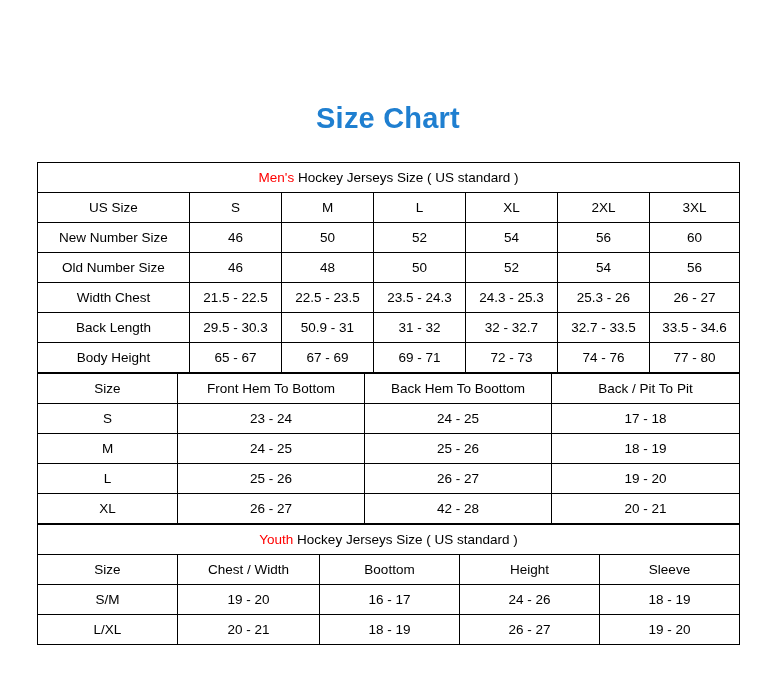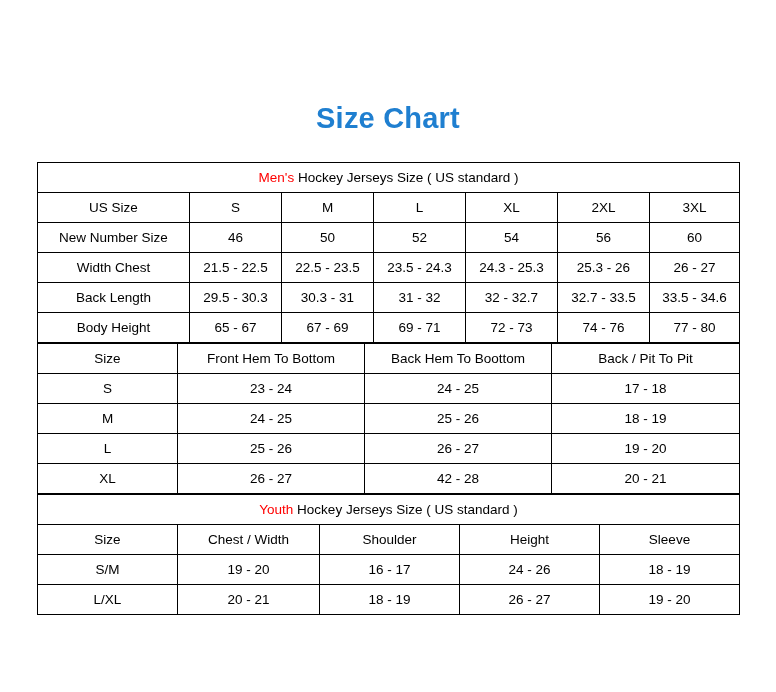--- a/index.html
+++ b/index.html
@@ -102,32 +102,41 @@
         <tr>
           <td class="row-label">New Number Size</td>
           <td>46</td>
           <td>50</td>
           <td>52</td>
           <td>54</td>
           <td>56</td>
           <td>60</td>
         </tr>
         <tr>
+          <td class="row-label">Old Number Size</td>
+          <td>46</td>
+          <td>48</td>
+          <td>50</td>
+          <td>52</td>
+          <td>54</td>
+          <td>56</td>
+        </tr>
+        <tr>
           <td class="row-label">Width Chest</td>
           <td>21.5 - 22.5</td>
           <td>22.5 - 23.5</td>
           <td>23.5 - 24.3</td>
           <td>24.3 - 25.3</td>
           <td>25.3 - 26</td>
           <td>26 - 27</td>
         </tr>
         <tr>
           <td class="row-label">Back Length</td>
           <td>29.5 - 30.3</td>
-          <td>30.3 - 31</td>
+          <td>50.9 - 31</td>
           <td>31 - 32</td>
           <td>32 - 32.7</td>
           <td>32.7 - 33.5</td>
           <td>33.5 - 34.6</td>
         </tr>
         <tr>
           <td class="row-label">Body Height</td>
           <td>65 - 67</td>
           <td>67 - 69</td>
           <td>69 - 71</td>
@@ -187,21 +196,21 @@
         <col style="width:140px">
         <col style="width:140px">
       </colgroup>
       <tbody>
         <tr class="section-header">
           <td colspan="5"><span class="accent">Youth</span><span> Hockey Jerseys Size ( US standard )</span></td>
         </tr>
         <tr class="col-head">
           <td>Size</td>
           <td>Chest / Width</td>
-          <td>Shoulder</td>
+          <td>Boottom</td>
           <td>Height</td>
           <td>Sleeve</td>
         </tr>
         <tr>
           <td class="bold-cell">S/M</td>
           <td>19 - 20</td>
           <td>16 - 17</td>
           <td>24 - 26</td>
           <td>18 - 19</td>
         </tr>

